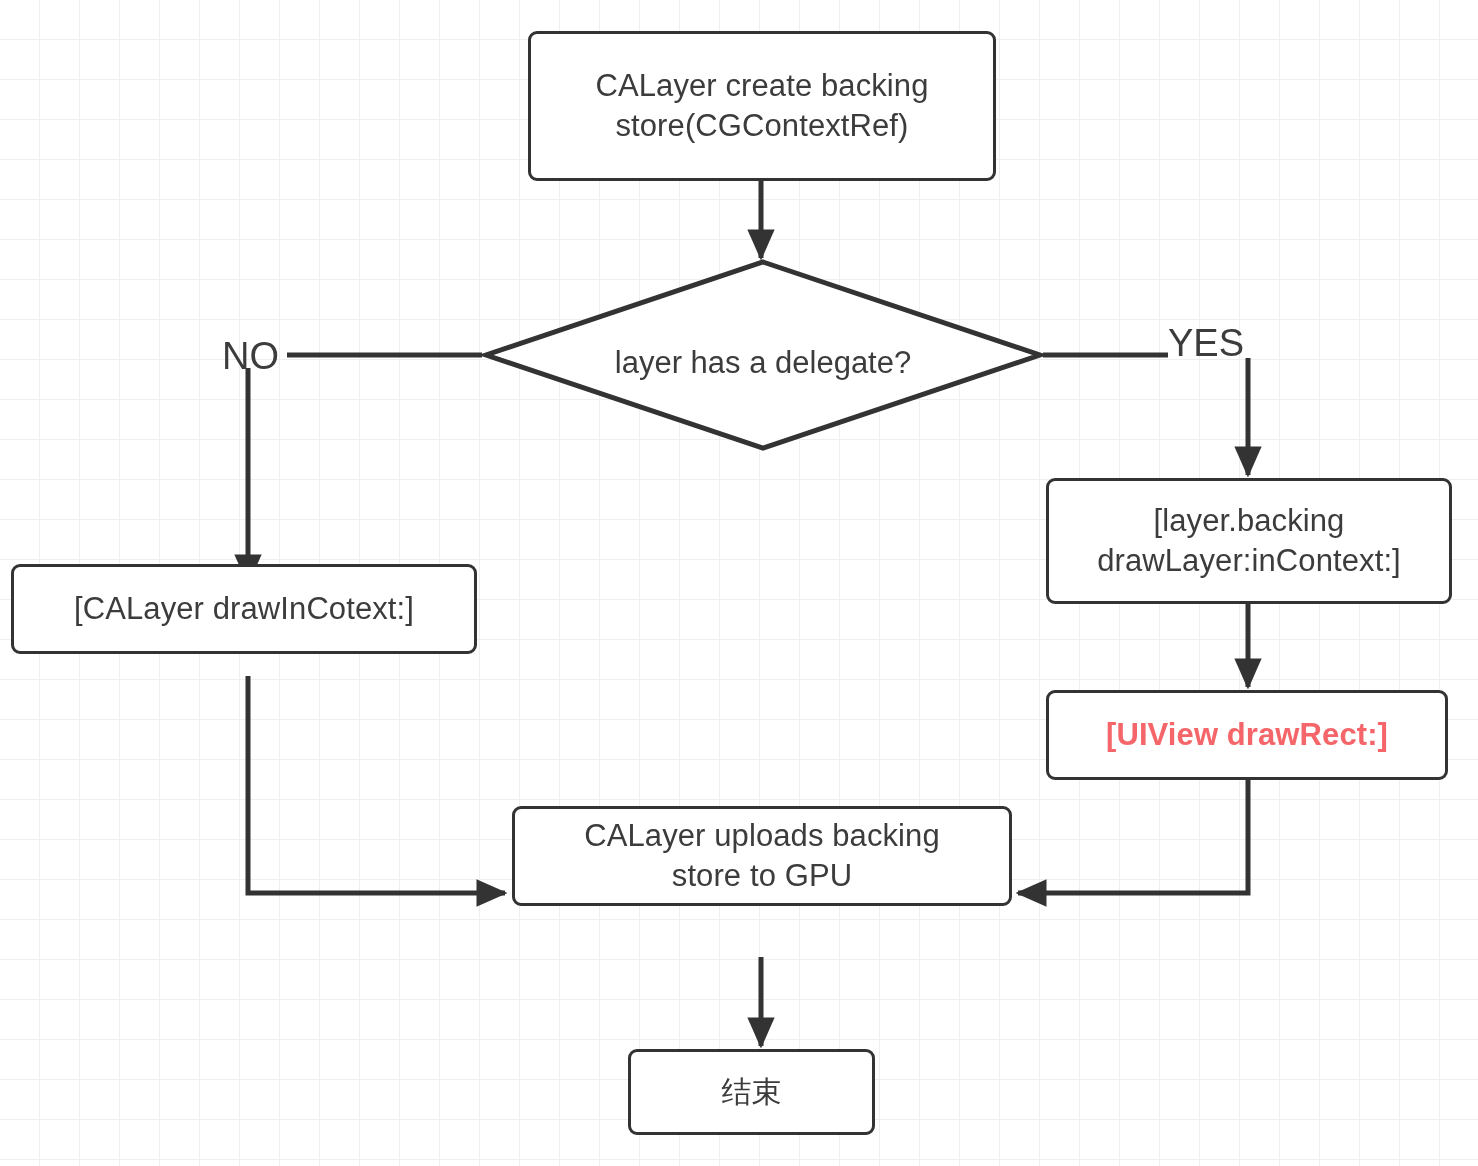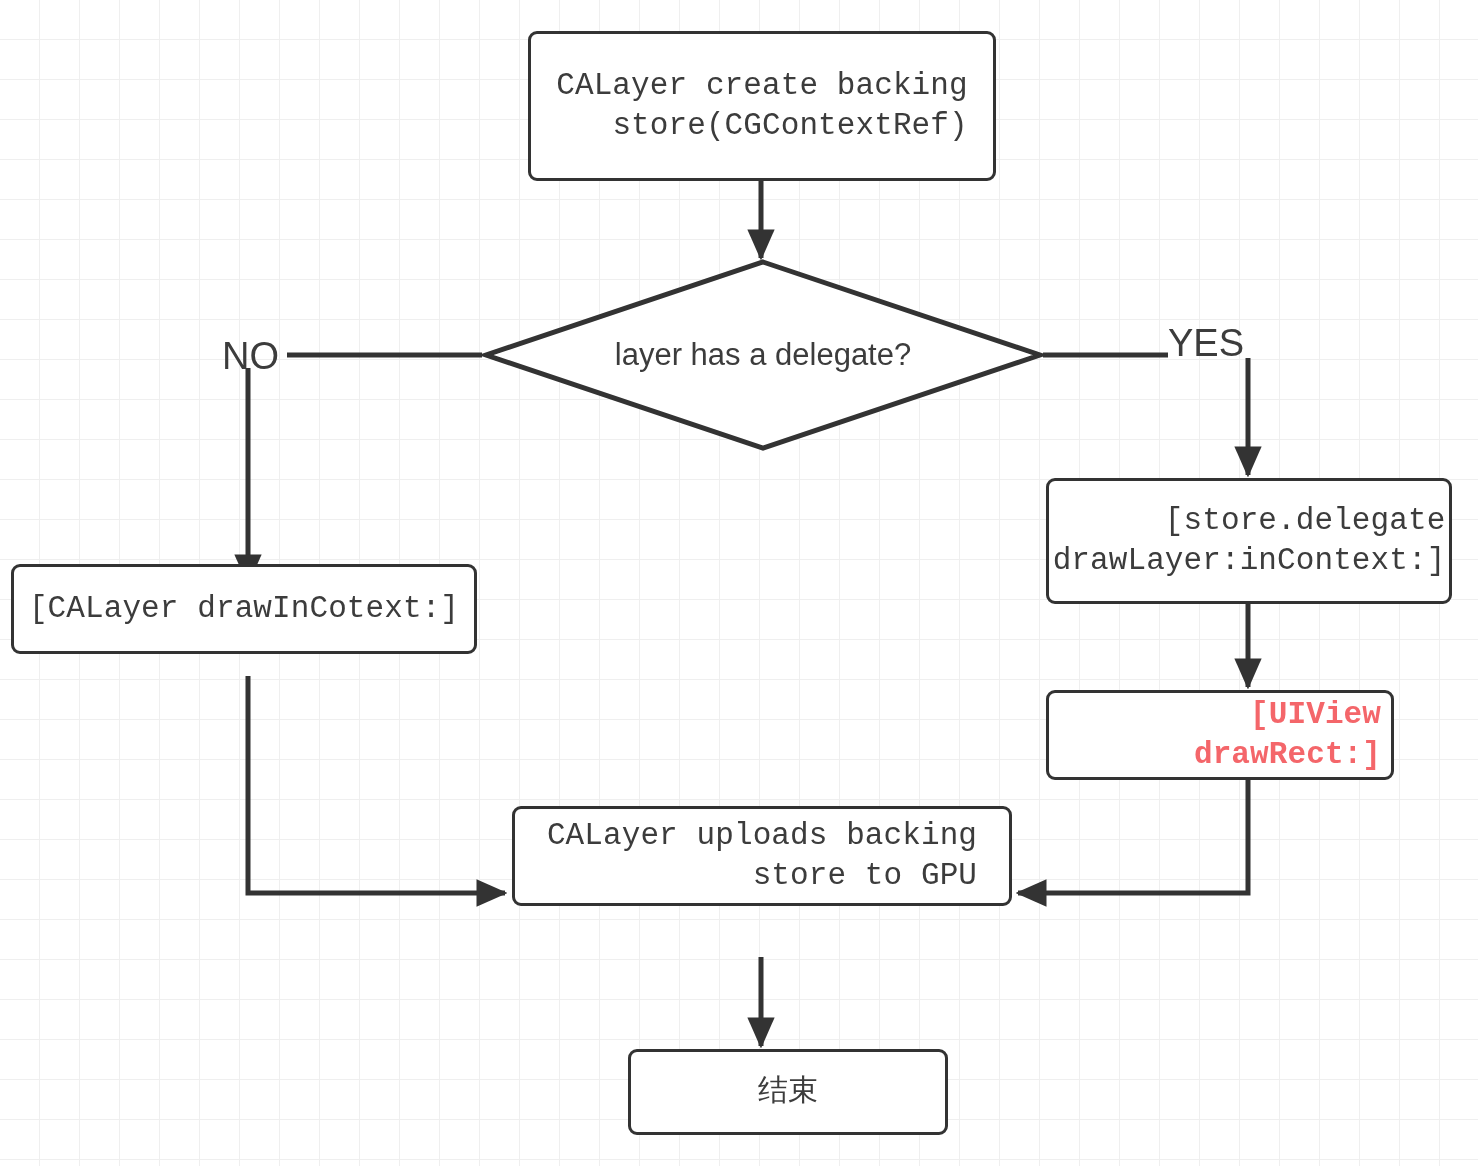--- a/index.html
+++ b/index.html
@@ -38,43 +38,42 @@
   }
   .node {
     position: absolute;
     box-sizing: border-box;
     background: #ffffff;
     border: 3px solid #333333;
     border-radius: 9px;
     display: flex;
     align-items: center;
     justify-content: center;
-    text-align: right;
+    text-align: center;
     color: #3c3c3c;
     font-size: 31px;
     line-height: 1.28;
     letter-spacing: 0.1px;
     white-space: pre-line;
     padding: 4px 10px;
-    font-family: Liberation Mono, monospace;
   }
   .node.accent-red {
     color: #f4666a;
     font-weight: bold;
   }
   .node.cjk {
     font-size: 30px;
   }
   .diamond-wrap {
     position: absolute;
   }
   .diamond-label {
     position: absolute;
     left: 0;
-    top: 0;
+    top: 8px;
     width: 100%;
     height: 100%;
     display: flex;
     align-items: center;
     justify-content: center;
     text-align: center;
     color: #3c3c3c;
     font-size: 31px;
     line-height: 1.2;
   }
@@ -124,23 +123,23 @@
     </svg>
     <div class="diamond-label">layer has a delegate?</div>
   </div>
 
   <div class="edge-label" style="left:222px; top:337px;">NO</div>
 
   <div class="edge-label" style="left:1168px; top:324px;">YES</div>
 
   <div class="node" style="left:11px; top:564px; width:466px; height:90px;">[CALayer drawInCotext:]</div>
 
-  <div class="node" style="left:1046px; top:478px; width:406px; height:126px;">[store.delegate
+  <div class="node" style="left:1046px; top:478px; width:406px; height:126px;">[layer.backing
 drawLayer:inContext:]</div>
 
-  <div class="node accent-red" style="left:1046px; top:690px; width:348px; height:90px;">[UIView drawRect:]</div>
+  <div class="node accent-red" style="left:1046px; top:690px; width:402px; height:90px;">[UIView drawRect:]</div>
 
   <div class="node" style="left:512px; top:806px; width:500px; height:100px;">CALayer uploads backing
 store to GPU</div>
 
-  <div class="node cjk" style="left:628px; top:1049px; width:320px; height:86px;">结束</div>
+  <div class="node cjk" style="left:628px; top:1049px; width:247px; height:86px;">结束</div>
 
 </div>
 
 </body></html>

